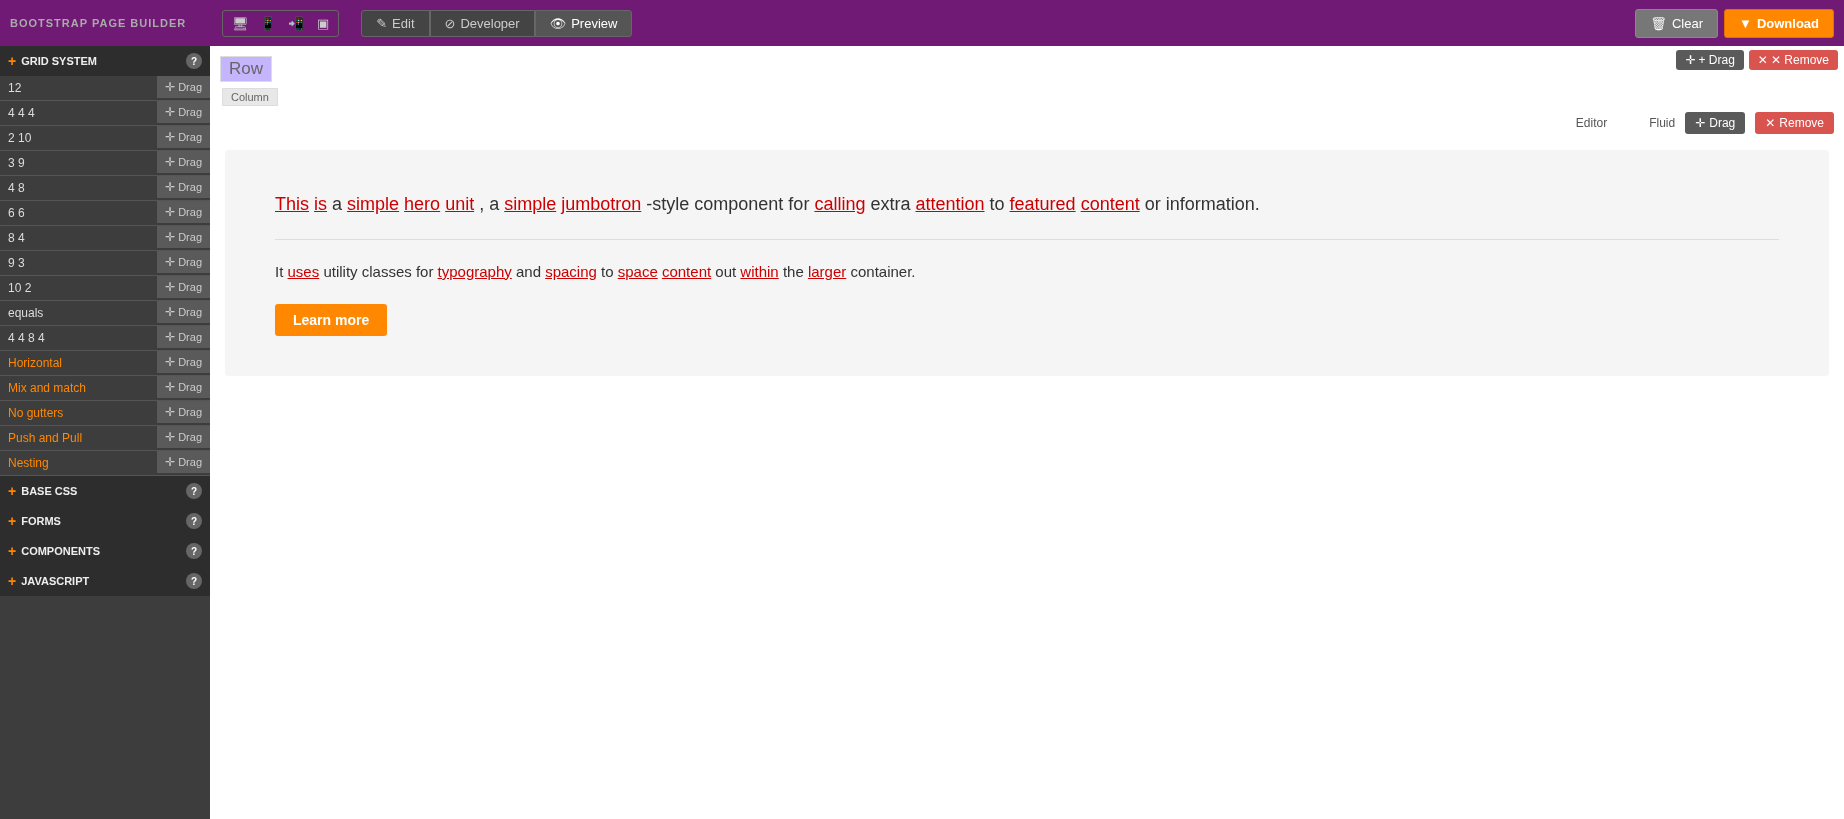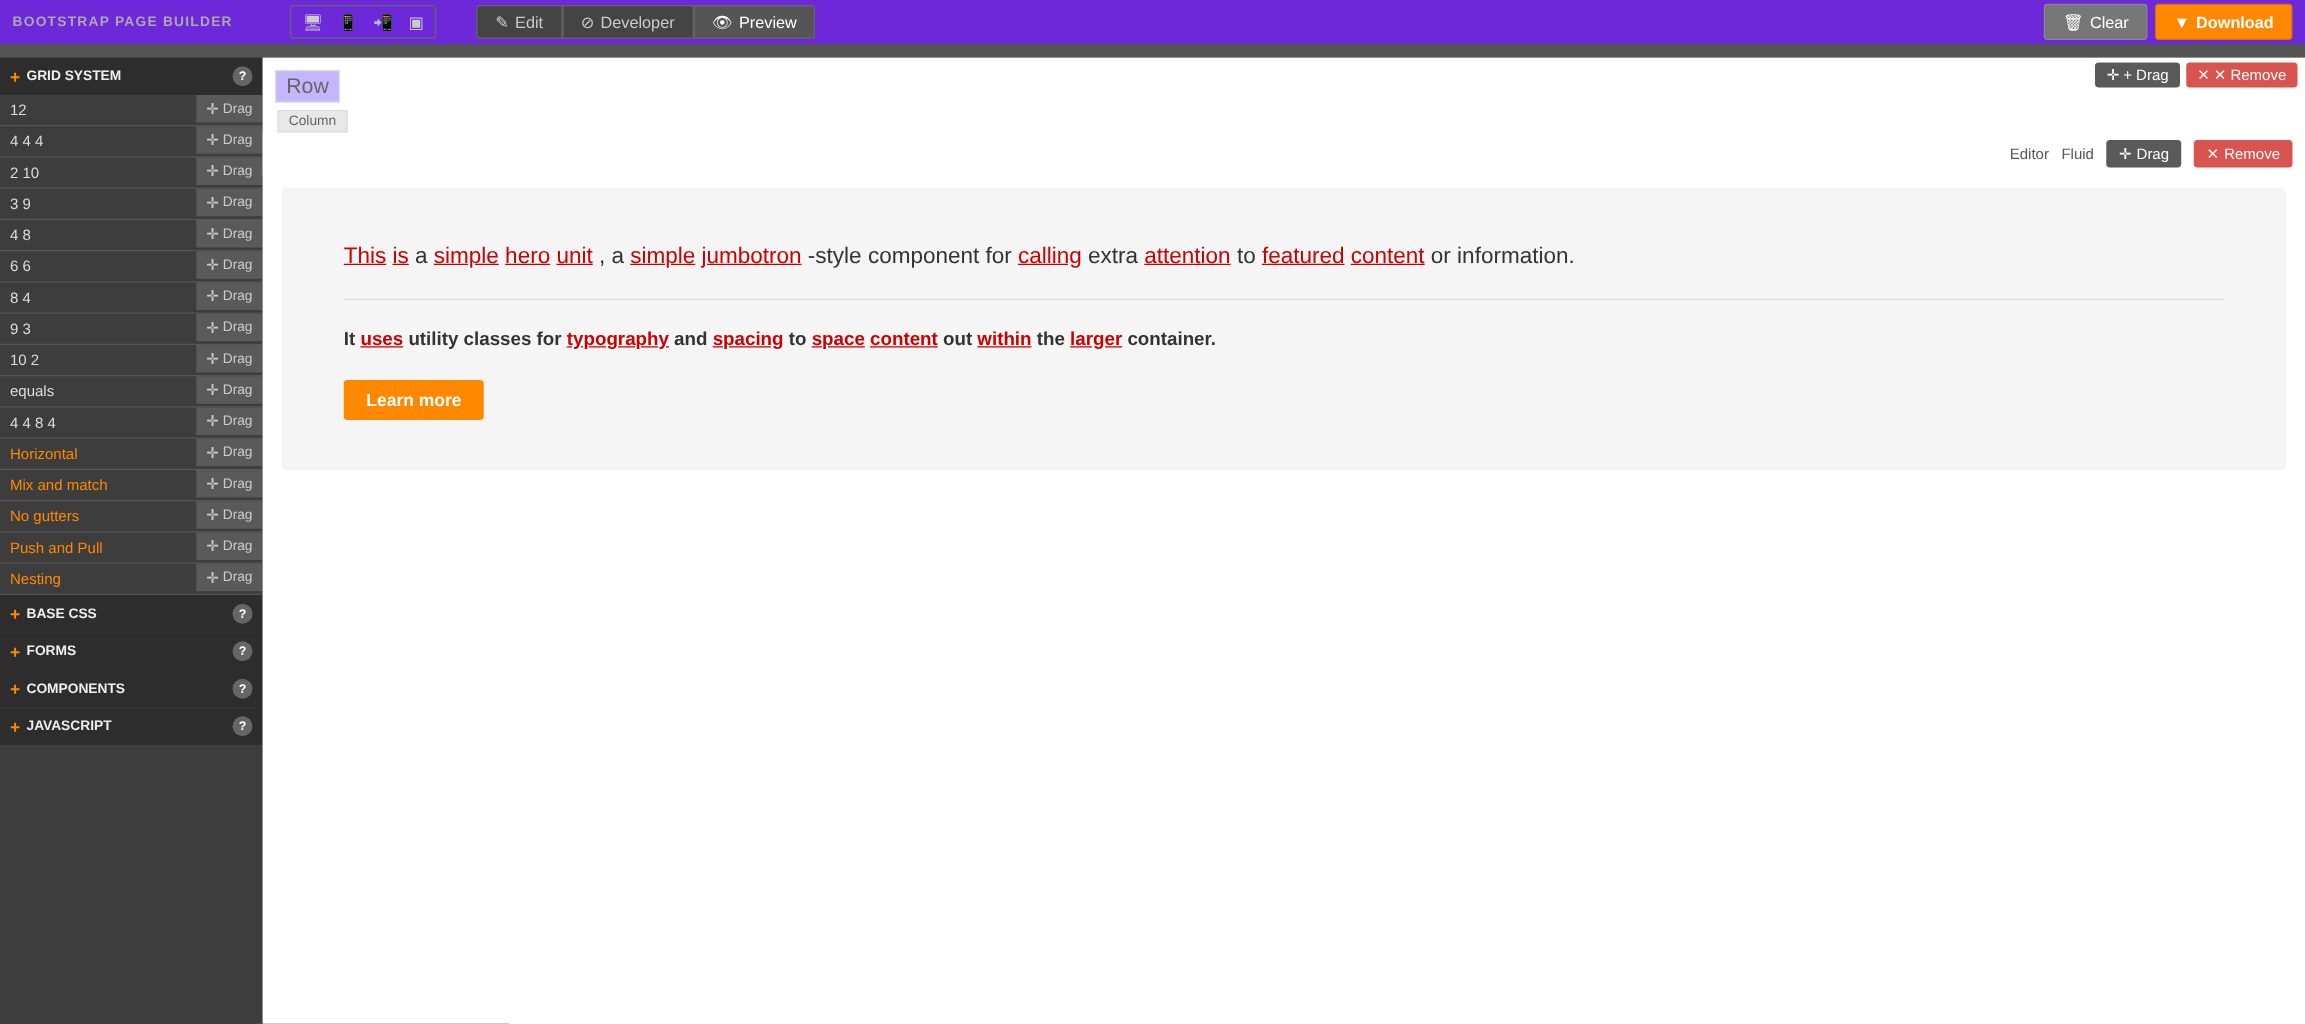--- a/index.html
+++ b/index.html
@@ -1,25 +1,25 @@
 <!DOCTYPE html>
 <html><head>
   <meta charset="utf-8">
   <style>
     * { box-sizing: border-box; margin: 0; padding: 0; }
     body { font-family: Arial, sans-serif; font-size: 13px; background: #555; overflow: hidden; }
 
     
     #topbar {
-      height: 35px;
-      background: #6d28d9;
+      height: 46px;
+      background: #701a75;
       display: flex;
       align-items: center;
       padding: 0 10px;
-      gap: 22px;
+      gap: 12px;
       position: fixed;
       top: 0; left: 0; right: 0;
       z-index: 100;
     }
     #app-title {
       color: #aaa;
       font-size: 11px;
       font-weight: bold;
       text-transform: uppercase;
       letter-spacing: 1px;
@@ -197,20 +197,21 @@
       align-items: center;
       padding: 6px 10px;
       gap: 10px;
       background: #fff;
     }
     .toolbar-link {
       color: #555;
       font-size: 12px;
       text-decoration: none;
       cursor: pointer;
+      margin-left: 32px;
     }
     .toolbar-drag-btn {
       background: #5a5a5a;
       border: none;
       color: #fff;
       cursor: pointer;
       padding: 4px 10px;
       font-size: 12px;
       border-radius: 3px;
       display: flex; align-items: center; gap: 4px;
@@ -253,21 +254,20 @@
     .jumbotron hr {
       border: none;
       border-top: 1px solid #ddd;
       margin: 20px 0;
     }
     .jumbotron p.body-text {
       font-size: 15px;
       color: #333;
       margin-bottom: 20px;
       line-height: 1.6;
-      font-weight: bold;
     }
     .btn-learn-more {
       background: #f80;
       border: none;
       color: #fff;
       cursor: pointer;
       padding: 8px 18px;
       font-size: 14px;
       border-radius: 3px;
       font-weight: bold;

